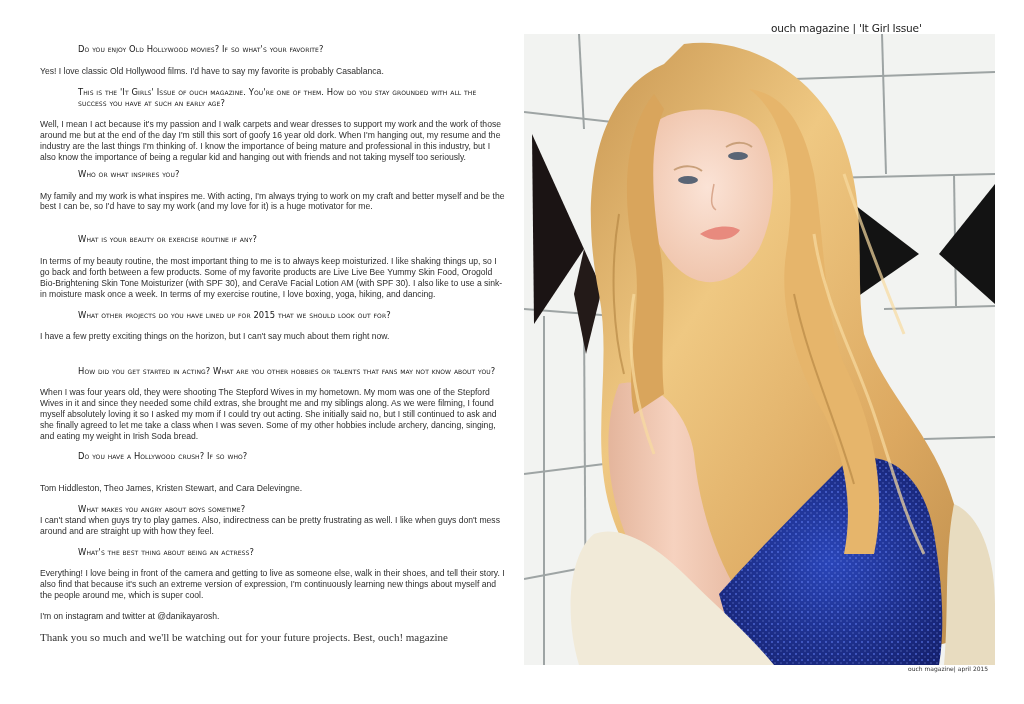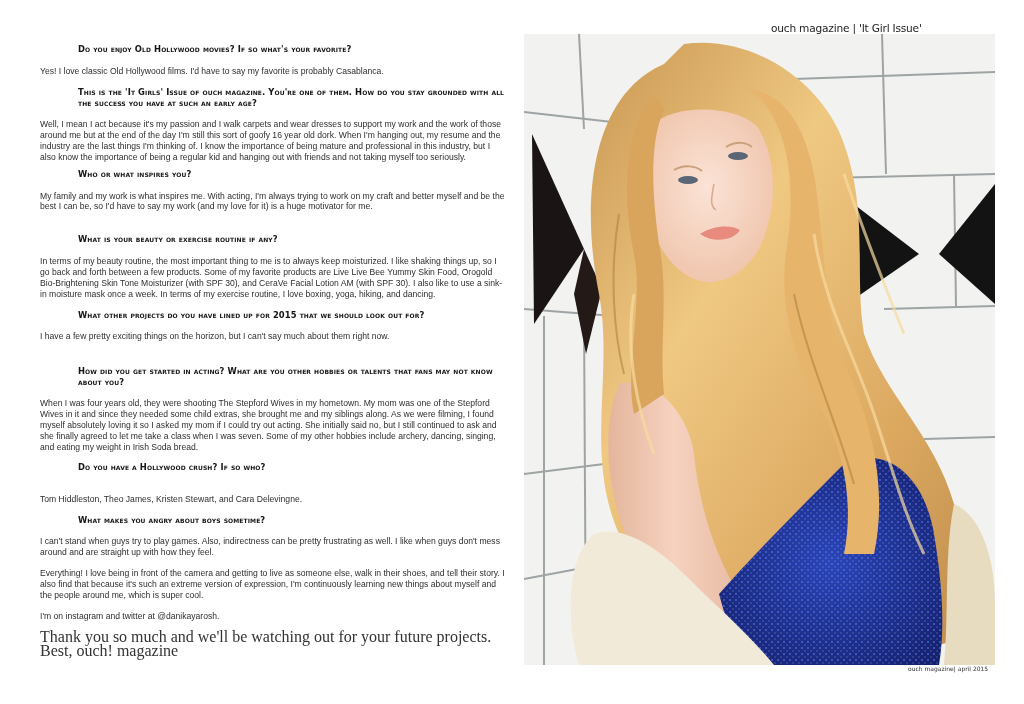--- a/index.html
+++ b/index.html
@@ -5,29 +5,29 @@
   html, body { margin: 0; padding: 0; }
   body {
     width: 1024px; height: 704px; background: #ffffff; position: relative; overflow: hidden;
     font-family: "Liberation Sans", "DejaVu Sans", sans-serif; color: #2a2a2a;
   }
   .col {
     position: absolute; left: 40px; top: 44px; width: 466px;
   }
   .q {
     font-family: "DejaVu Sans", sans-serif;
-    font-weight: bold; font-variant: small-caps; font-size: 8.4px; line-height: 11px;
+    font-weight: normal; font-variant: small-caps; font-size: 8.4px; line-height: 11px;
     color: #151515; letter-spacing: 0.1px; margin: 0; padding-left: 38px;
   }
   .a {
     font-size: 8.6px; line-height: 10.9px; color: #2e2e2e; margin: 0;
   }
   .closing {
     font-family: "Liberation Serif", "DejaVu Serif", serif;
-    font-size: 16px; line-height: 14px; color: #333; margin: 0;
+    font-size: 11px; line-height: 14px; color: #333; margin: 0;
   }
   .hdr {
     position: absolute; left: 771px; top: 22px; font-size: 10.6px; color: #222;
     font-family: "DejaVu Sans", sans-serif; letter-spacing: -0.2px;
   }
   .ftr {
     position: absolute; left: 908px; top: 665px; font-size: 6px; color: #333;
     font-family: "DejaVu Sans", sans-serif;
   }
   .photo {
@@ -57,22 +57,23 @@
   <p class="q" style="margin-top:10px">What other projects do you have lined up for 2015 that we should look out for?</p>
   <p class="a" style="margin-top:10px">I have a few pretty exciting things on the horizon, but I can't say much about them right now.</p>
 
   <p class="q" style="margin-top:24px">How did you get started in acting? What are you other hobbies or talents that fans may not know about you?</p>
   <p class="a" style="margin-top:10px">When I was four years old, they were shooting The Stepford Wives in my hometown. My mom was one of the Stepford Wives in it and since they needed some child extras, she brought me and my siblings along. As we were filming, I found myself absolutely loving it so I asked my mom if I could try out acting. She initially said no, but I still continued to ask and she finally agreed to let me take a class when I was seven. Some of my other hobbies include archery, dancing, singing, and eating my weight in Irish Soda bread.</p>
 
   <p class="q" style="margin-top:10px">Do you have a Hollywood crush? If so who?</p>
   <p class="a" style="margin-top:21px">Tom Hiddleston, Theo James, Kristen Stewart, and Cara Delevingne.</p>
 
   <p class="q" style="margin-top:10px">What makes you angry about boys sometime?</p>
-  <p class="a" style="margin-top:10px">I can't stand when guys try to play games. Also, indirectness can be pretty frustrating as well. I like when guys don't mess around and are straight up with how they feel.</p>
+  <p class="a" style="">I can't stand when guys try to play games. Also, indirectness can be pretty frustrating as well. I like when guys don't mess around and are straight up with how they feel.</p>
 
+  <p class="q" style="margin-top:10px">What's the best thing about being an actress?</p>
   <p class="a" style="margin-top:10px">Everything! I love being in front of the camera and getting to live as someone else, walk in their shoes, and tell their story. I also find that because it's such an extreme version of expression, I'm continuously learning new things about myself and the people around me, which is super cool.</p>
 
   <p class="a" style="margin-top:10px">I'm on instagram and twitter at @danikayarosh.</p>
 
   <p class="closing" style="margin-top:8px">Thank you so much and we'll be watching out for your future projects. Best, ouch! magazine</p>
 </div>
 
 <div class="photo">
   <svg width="471" height="631" viewBox="0 0 471 631" xmlns="http://www.w3.org/2000/svg">
     <defs>

